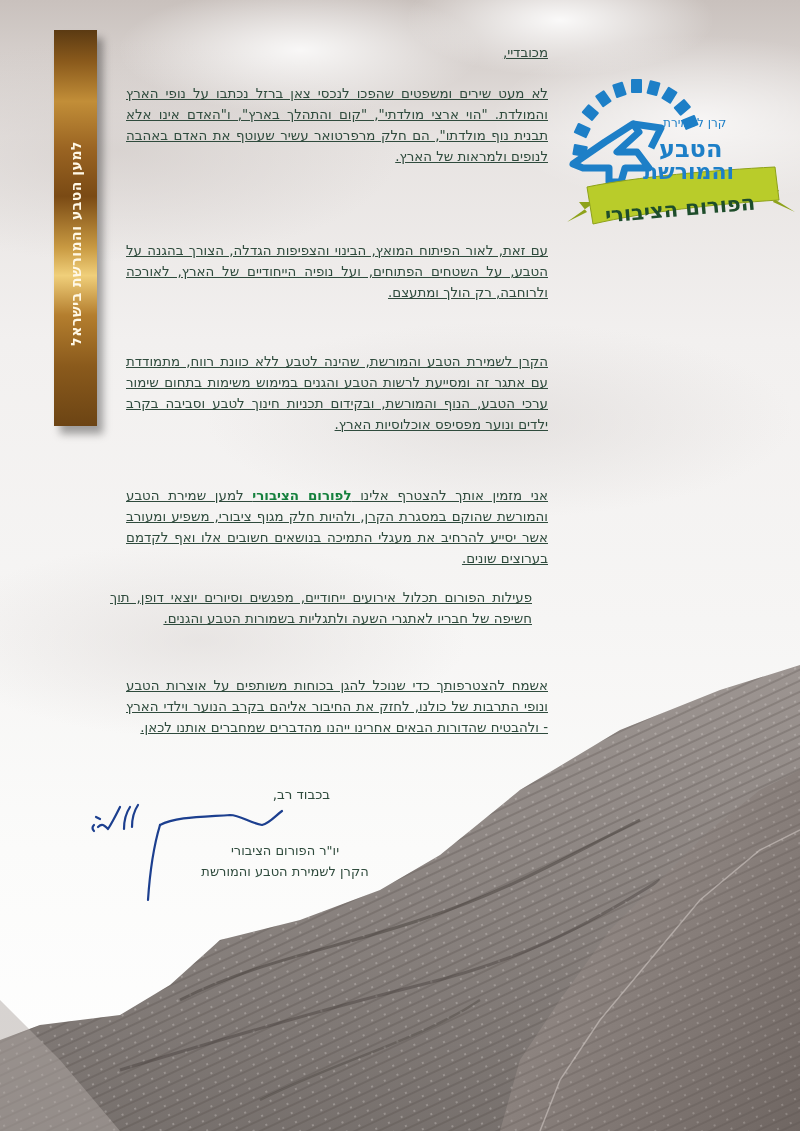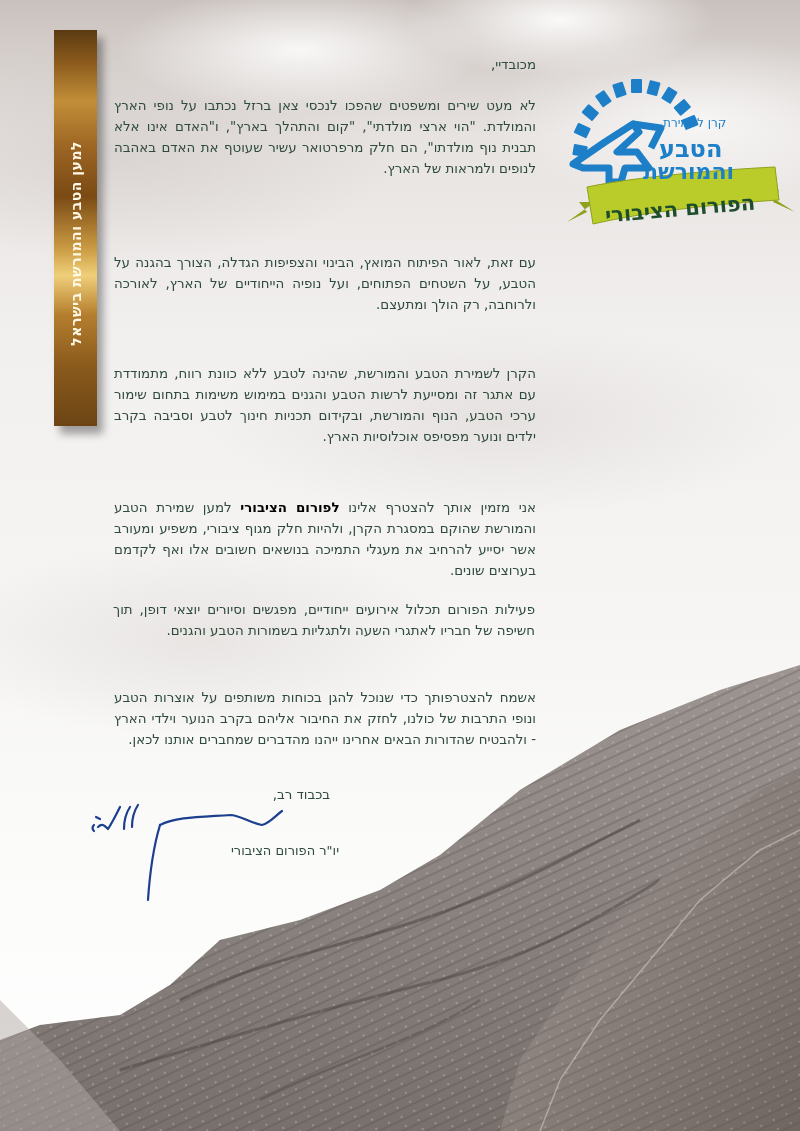--- a/index.html
+++ b/index.html
@@ -62,29 +62,29 @@
     }
 
     
     .letter {
       position: absolute; left: 130px; top: 38px; width: 422px;
       direction: rtl; text-align: justify;
       color: #2f4b3d;
       font-family: "DejaVu Sans", sans-serif;
       font-size: 13.4px; line-height: 21px;
     }
-    .letter p { margin: 16px; }
+    .letter p { margin: 4px; text-decoration: underline; }
     .salutation { position: absolute; top: 0; right: 0; }
     .p1 { position: absolute; top: 41px; right: 0; width: 422px; }
     .p2 { position: absolute; top: 198px; right: 0; width: 422px; }
     .p3 { position: absolute; top: 309px; right: 0; width: 422px; }
     .p4 { position: absolute; top: 443px; right: 0; width: 422px; }
-    .p5 { position: absolute; top: 545px; right: 1px; width: 422px; }
+    .p5 { position: absolute; top: 545px; right: 16px; width: 422px; }
     .p6 { position: absolute; top: 633px; right: 0; width: 422px; }
-    .bold { font-weight: bold; color: #000000; }
+    .bold { font-weight: bold; color: #15803d; }
     .letter p { text-align-last: right; }
 
     .closing {
       position: absolute; left: 230px; top: 787px; width: 100px;
       direction: rtl; text-align: right; color: #2f4b3d; font-size: 13.4px;
     }
     .sig-block {
       position: absolute; left: 180px; top: 840px; width: 210px;
       direction: rtl; text-align: center; color: #2f4b3d; font-size: 13px; line-height: 21px;
     }
@@ -182,13 +182,14 @@
     <path d="M40 12 C36 18, 34 26, 34 34"></path>
     <path d="M48 10 C44 16, 42 24, 42 32"></path>
     <path d="M30 12 C26 20, 22 28, 18 34 C14 30, 12 28, 8 32"></path>
     <path d="M6 22 L10 24"></path>
     <path d="M4 30 C2 32, 2 34, 4 36"></path>
   </g>
 </svg>
 
 <div class="sig-block">
   <div>יו"ר הפורום הציבורי</div>
+  <div>הקרן לשמירת הטבע והמורשת</div>
 </div>
 
 </body></html>

